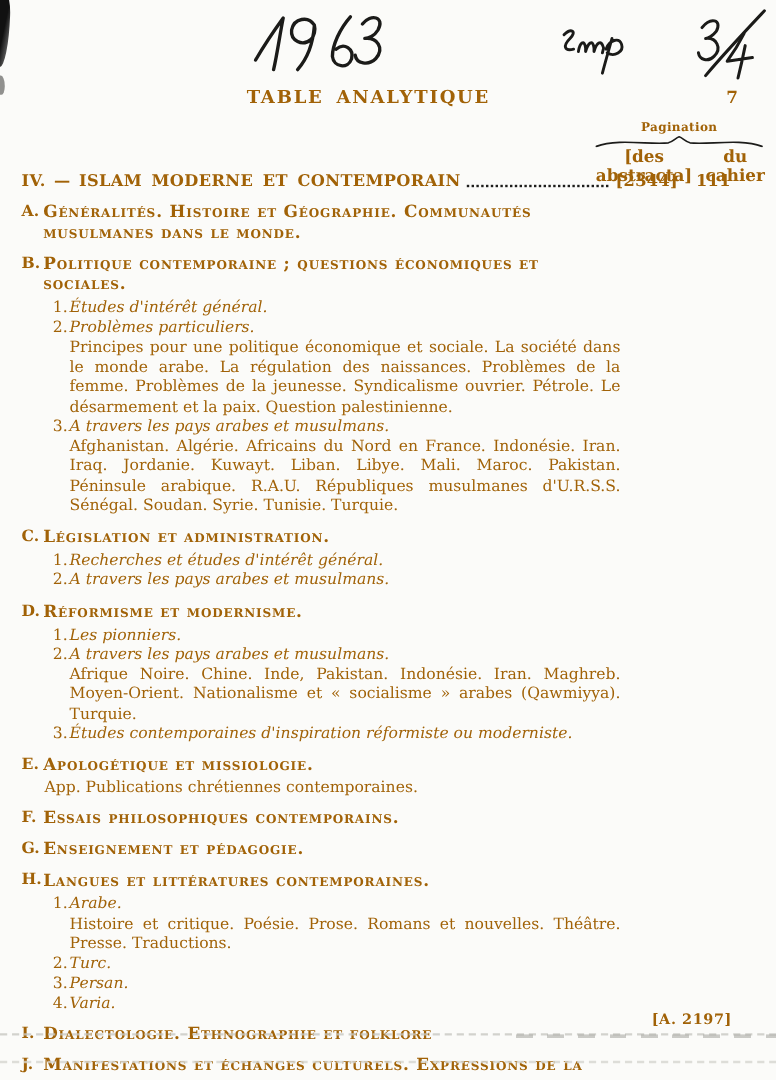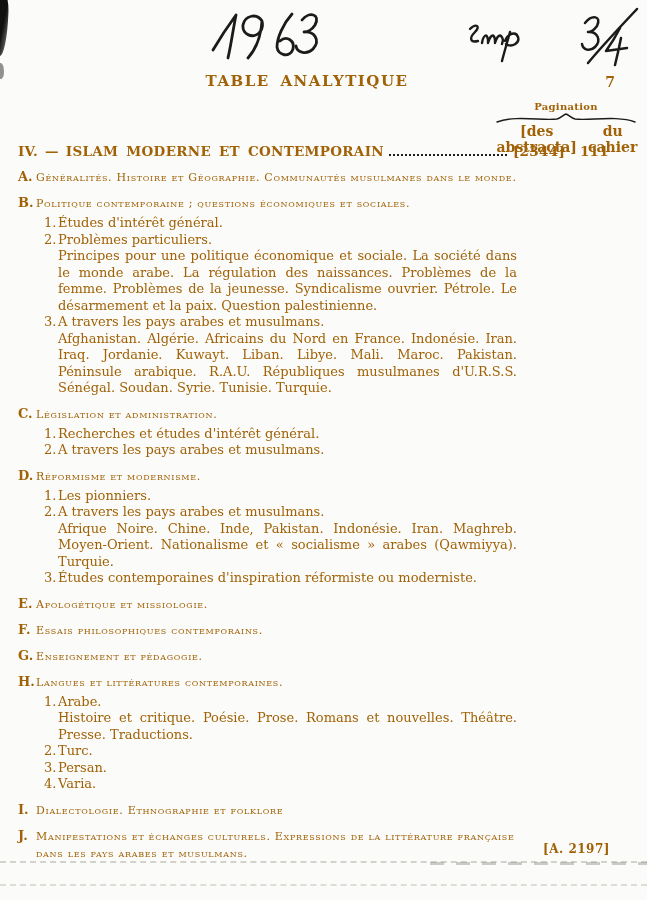--- a/index.html
+++ b/index.html
@@ -64,27 +64,27 @@
   .toc-title{flex:none;word-spacing:3px;}
   .dots{flex:1;margin:0 4px 3px 5px;border-bottom:2px dotted #1d1d1b;align-self:flex-end;}
   .toc-ref1{flex:none;width:56px;text-align:center;}
   .toc-ref2{flex:none;width:42px;text-align:right;}
   
   .sections{margin:10px 130px 0 18px;font-size:13px;line-height:16.5px;}
   .section{display:flex;margin-top:9px;}
   .s-letter{flex:none;width:18px;font-weight:700;font-size:13px;}
   .s-body{flex:1;}
   .s-title{
-    font-variant:small-caps;font-weight:400;letter-spacing:.7px;
-    font-size:11px;line-height:17px;
+    font-variant:small-caps;font-weight:700;letter-spacing:.7px;
+    font-size:14px;line-height:17px;
   }
   .items{margin-top:3px;}
   .item{display:flex;margin-left:8px;}
   .i-num{flex:none;width:14px;}
-  .i-text{flex:1;}
+  .i-text{flex:1;font-style:italic;}
   .para{margin-left:22px;text-align:justify;}
   .app-line{margin-top:2px;margin-left:1px;}
   
   .footer-ref{position:absolute;top:842px;right:37px;font-weight:700;font-size:12px;letter-spacing:.5px;}
 </style>
 </head>
 <body>
 
 <div class="page">
 
@@ -212,20 +212,21 @@
             <span class="i-text">Études contemporaines d'inspiration réformiste ou moderniste.</span>
           </div>
         </div>
       </div>
     </div>
 
     <div class="section">
       <span class="s-letter">E.</span>
       <div class="s-body">
         <div class="s-title">Apologétique et missiologie.</div>
+        <div class="app-line">App. Publications chrétiennes contemporaines.</div>
       </div>
     </div>
 
     <div class="section">
       <span class="s-letter">F.</span>
       <div class="s-body">
         <div class="s-title">Essais philosophiques contemporains.</div>
       </div>
     </div>
 

